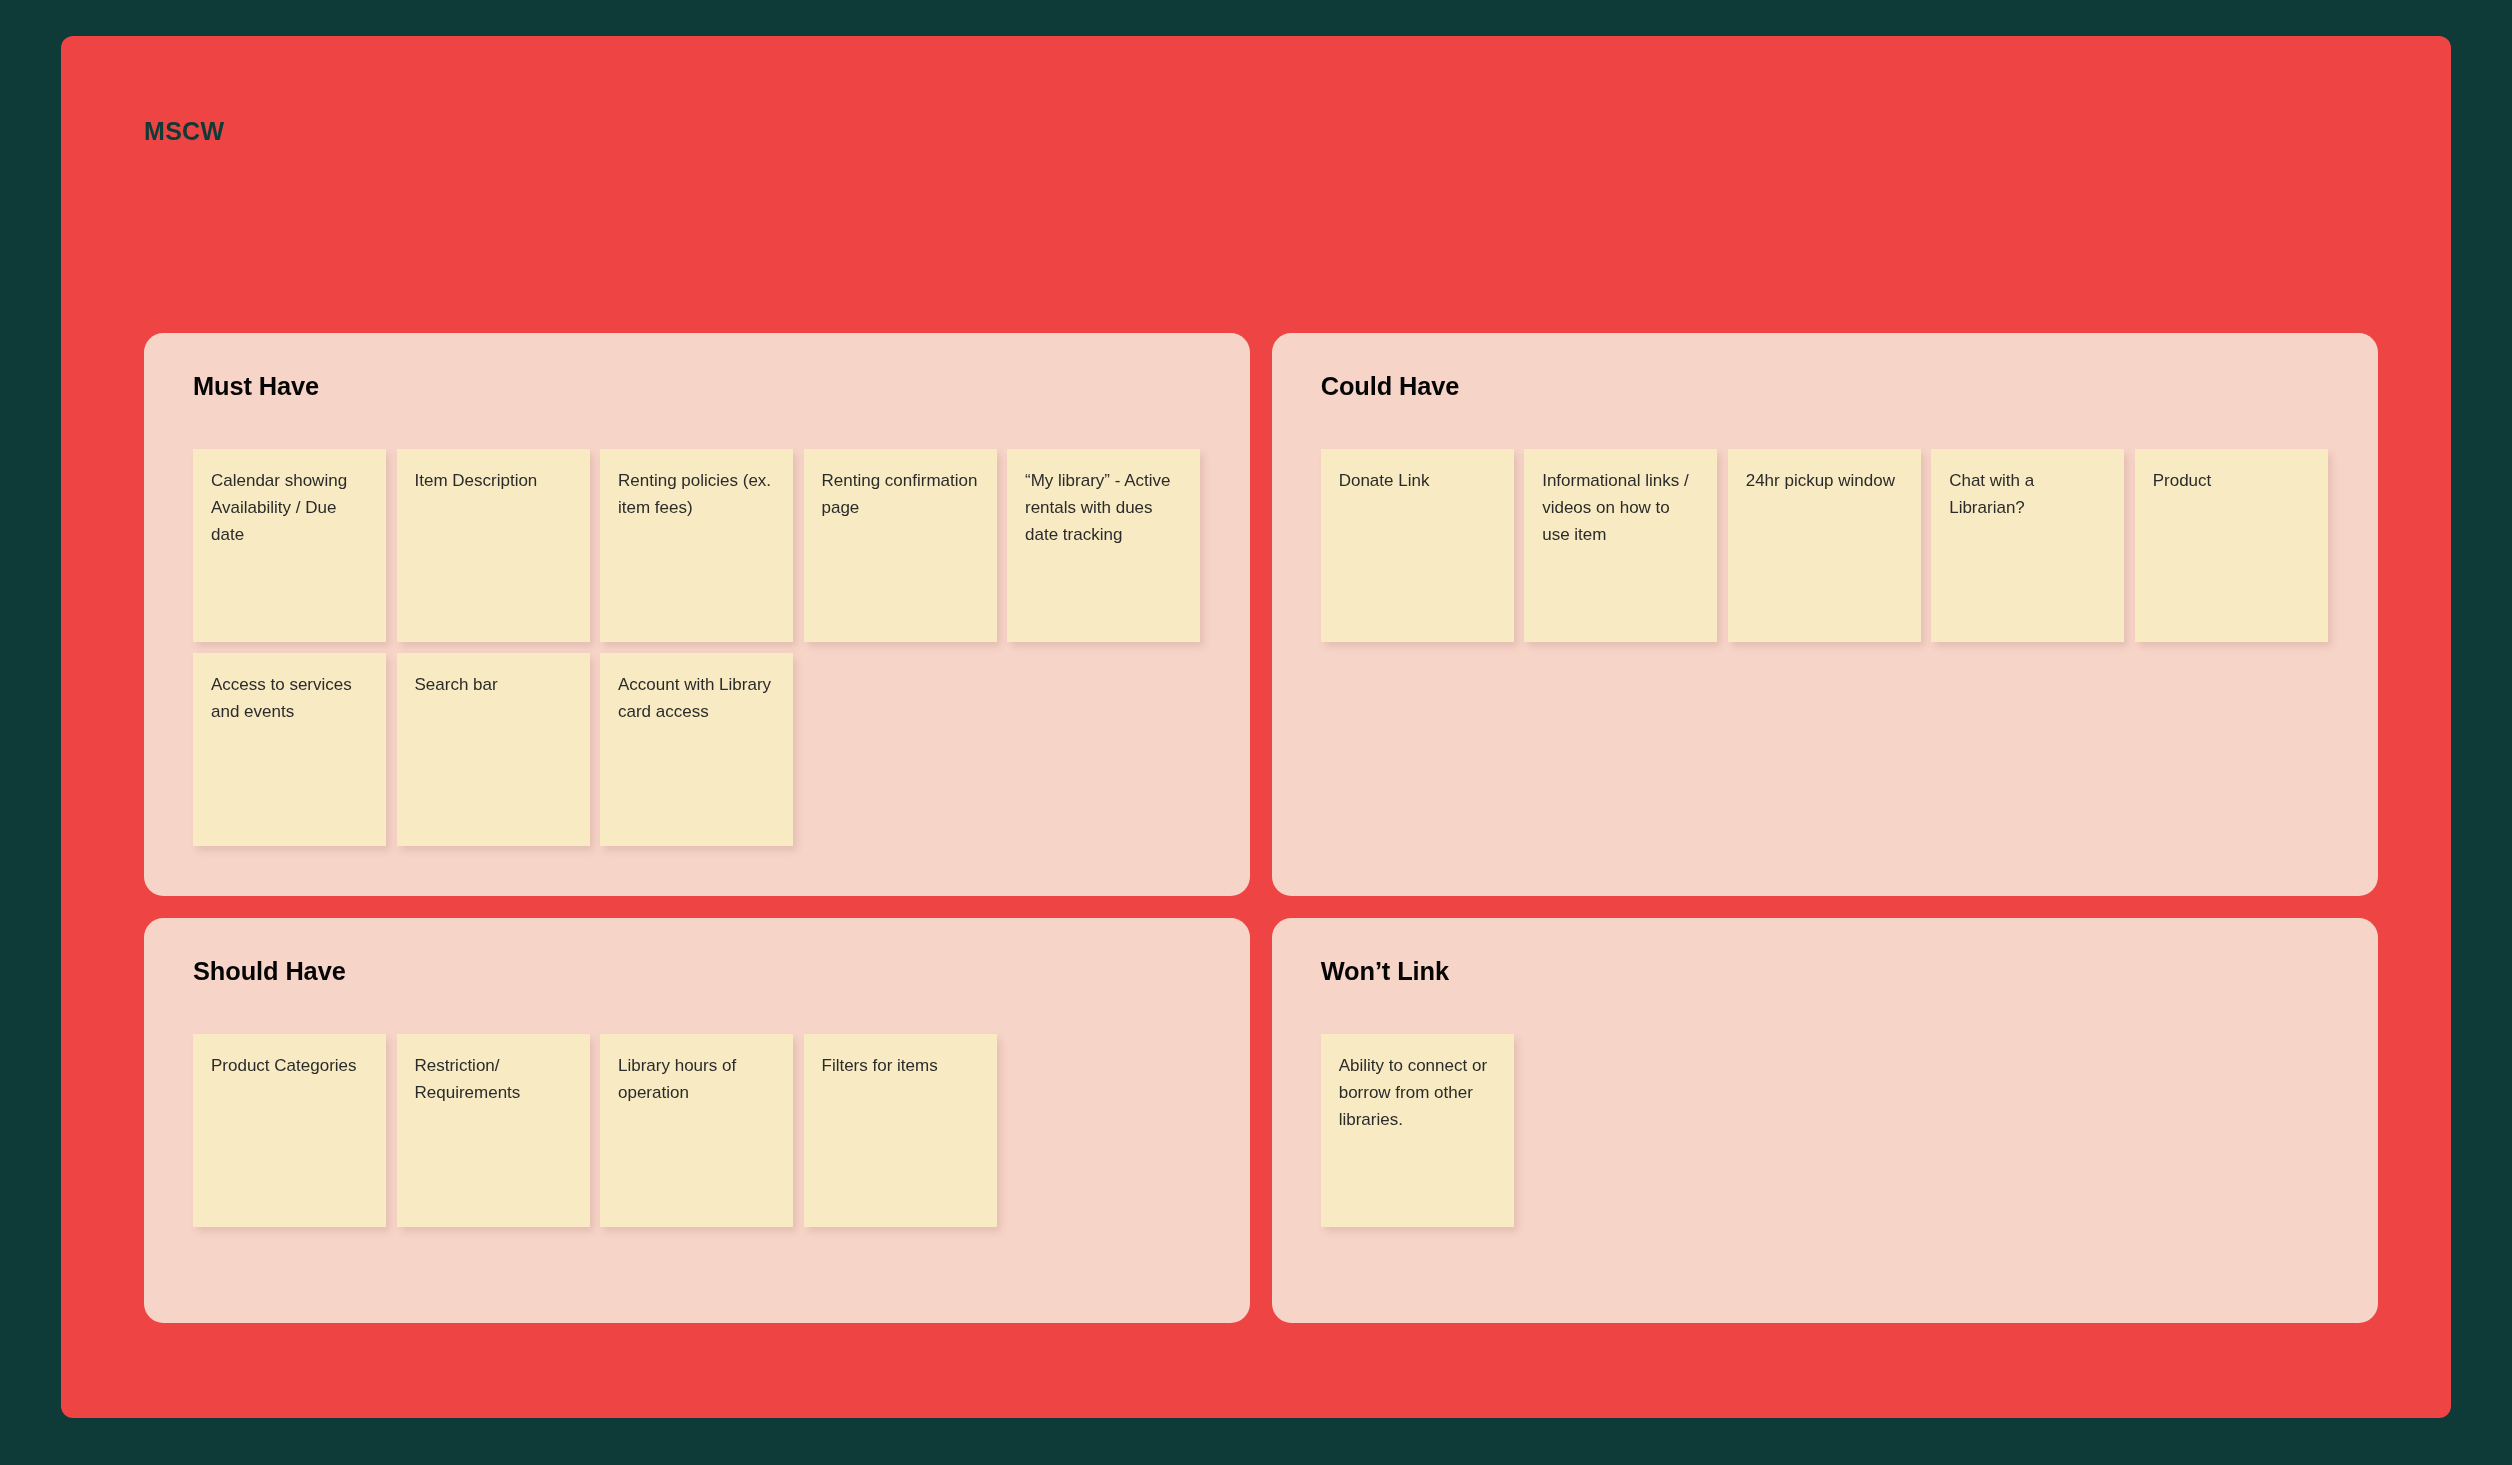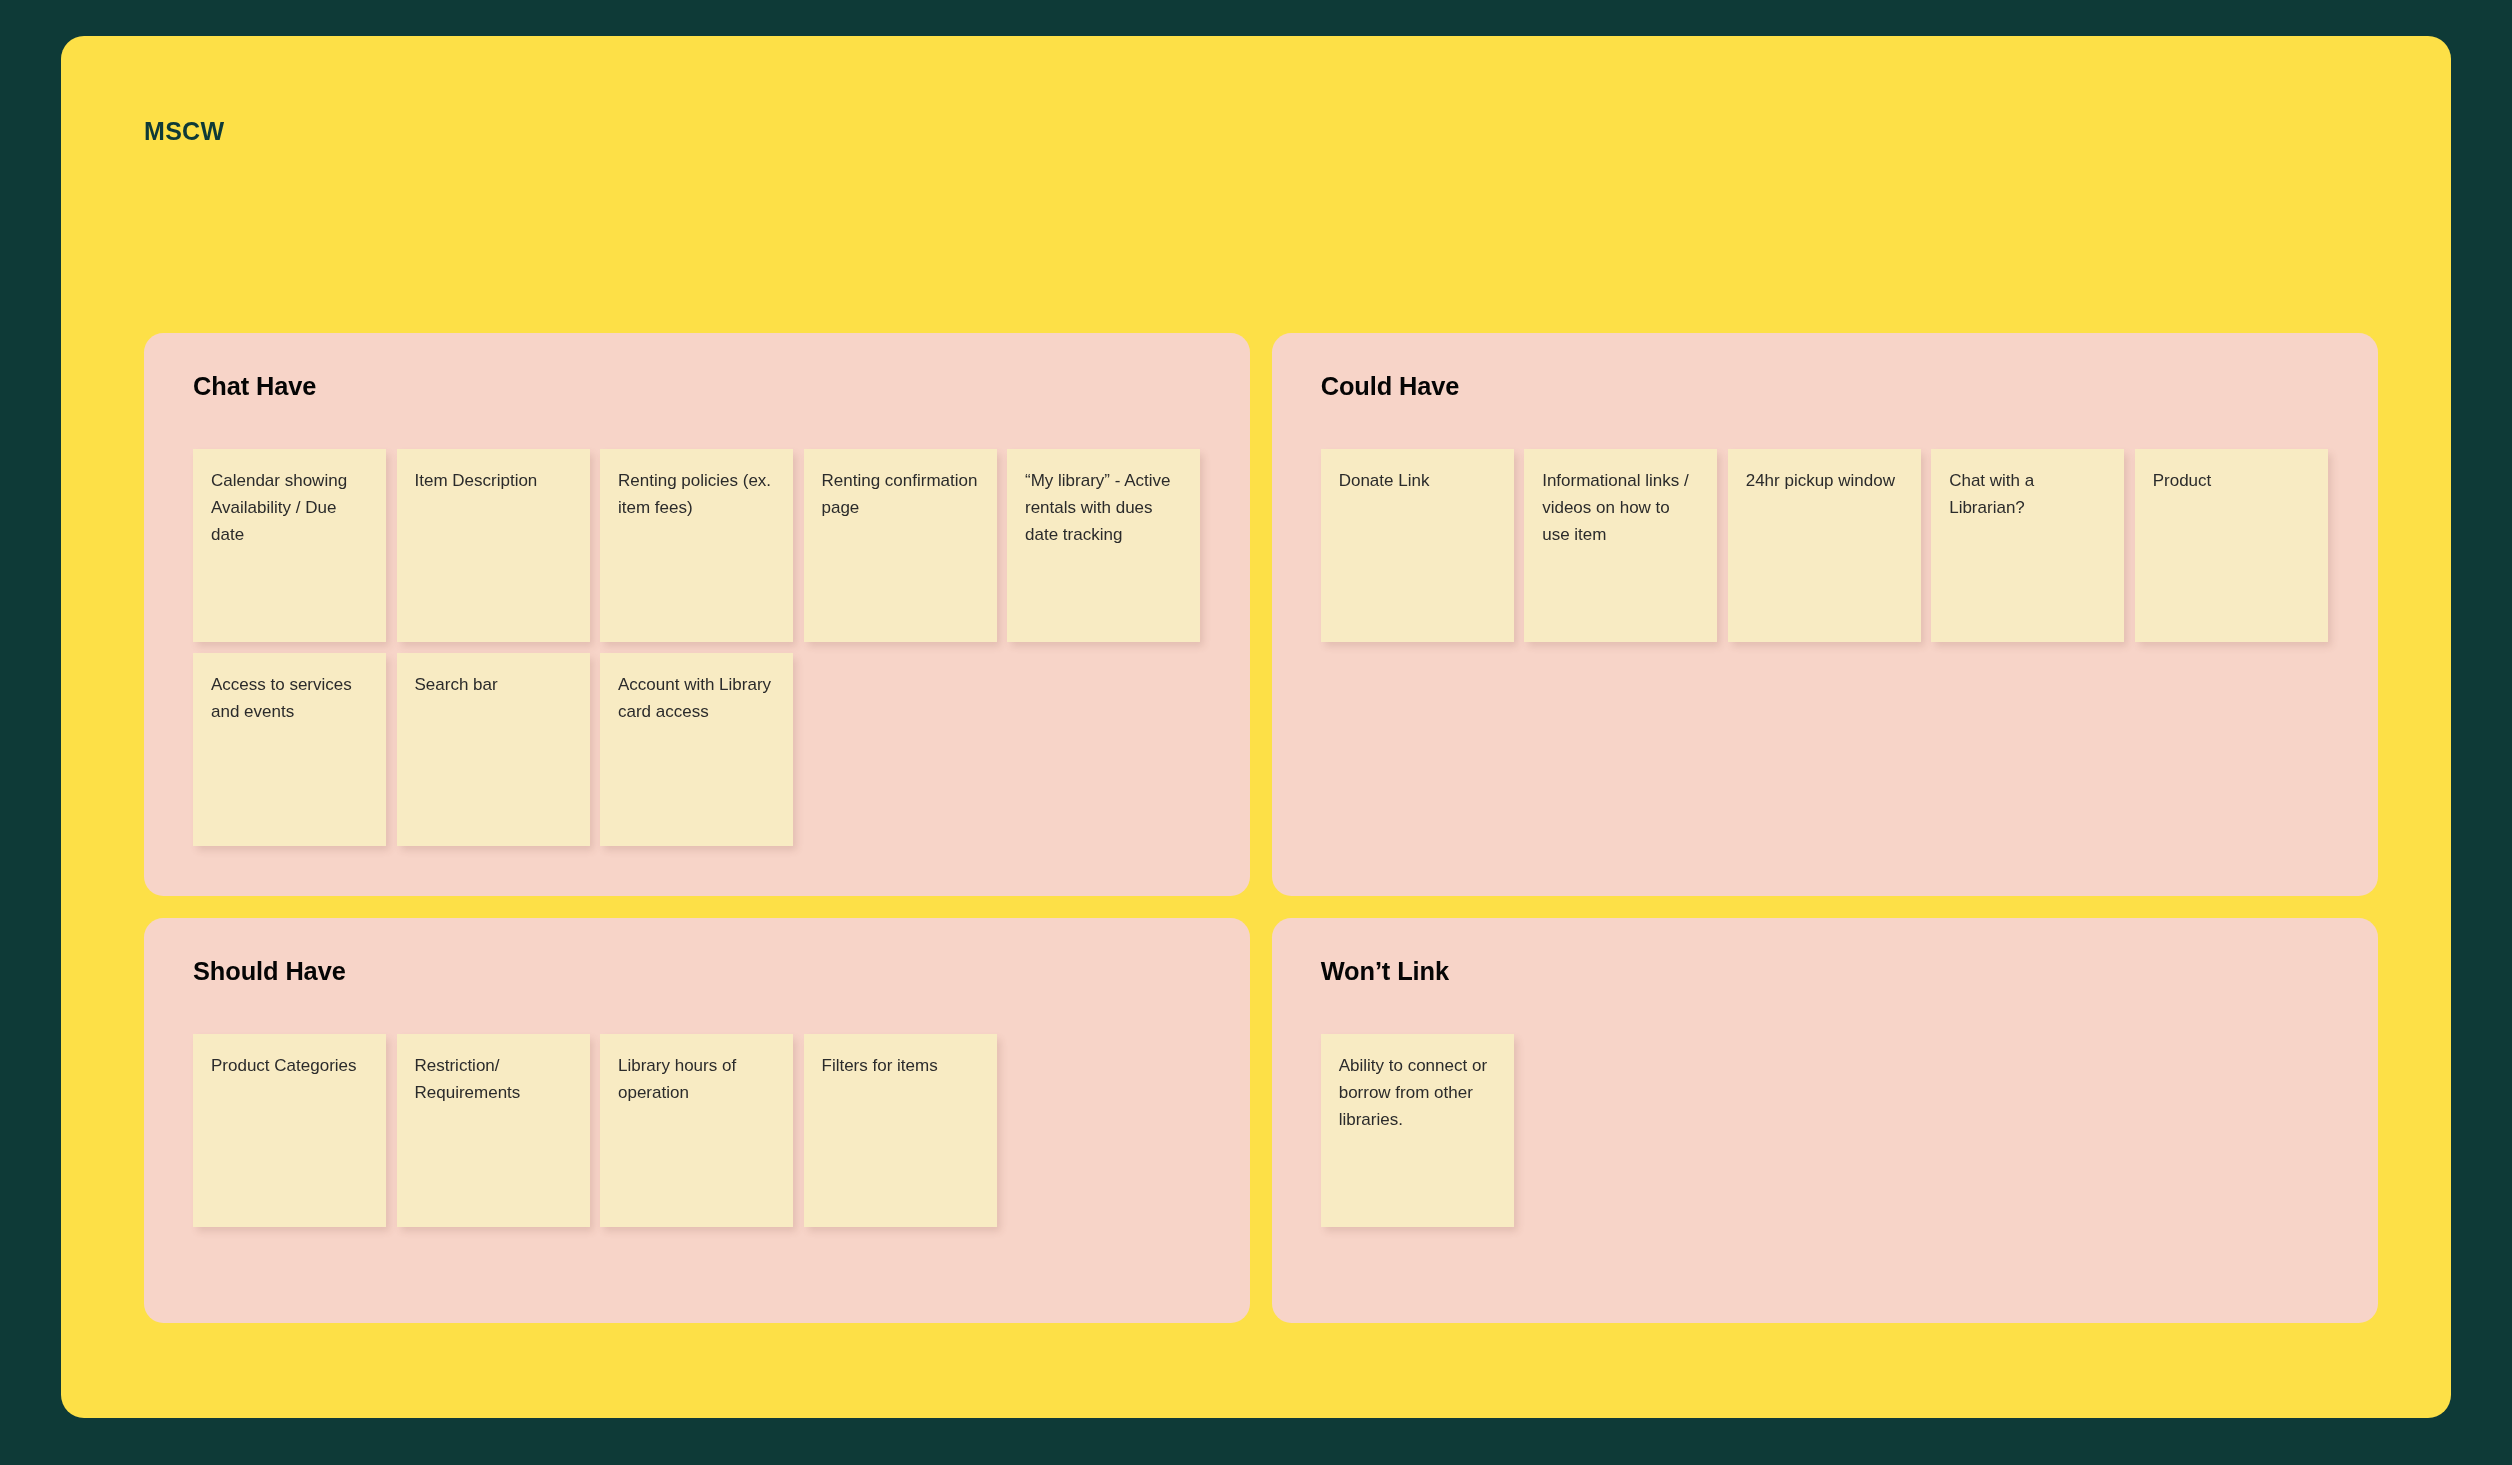--- a/index.html
+++ b/index.html
@@ -14,22 +14,22 @@
     overflow: hidden;
   }
 
   
   #board-card {
     position: absolute;
     left: 61px;
     top: 36px;
     width: 2390px;
     height: 1382px;
-    background: #fde047;
-    border-radius: 23px;
+    background: #ef4444;
+    border-radius: 12px;
     box-sizing: border-box;
   }
 
   #board-title {
     position: absolute;
     left: 83px;
     top: 81px;
     font-size: 25px;
     font-weight: 700;
     letter-spacing: 0.3px;
@@ -101,21 +101,21 @@
 </head>
 <body>
 
 <div id="board-card">
 
   <div id="board-title">MSCW</div>
 
   <div id="quadrants">
 
     <section class="quadrant">
-      <div class="quadrant-title">Chat Have</div>
+      <div class="quadrant-title">Must Have</div>
       <div class="notes-area">
         <div class="note">
             <div class="note-text">Calendar showing Availability / Due date</div>
           </div>
         <div class="note">
             <div class="note-text">Item Description</div>
           </div>
         <div class="note">
             <div class="note-text">Renting policies (ex. item fees)</div>
           </div>

